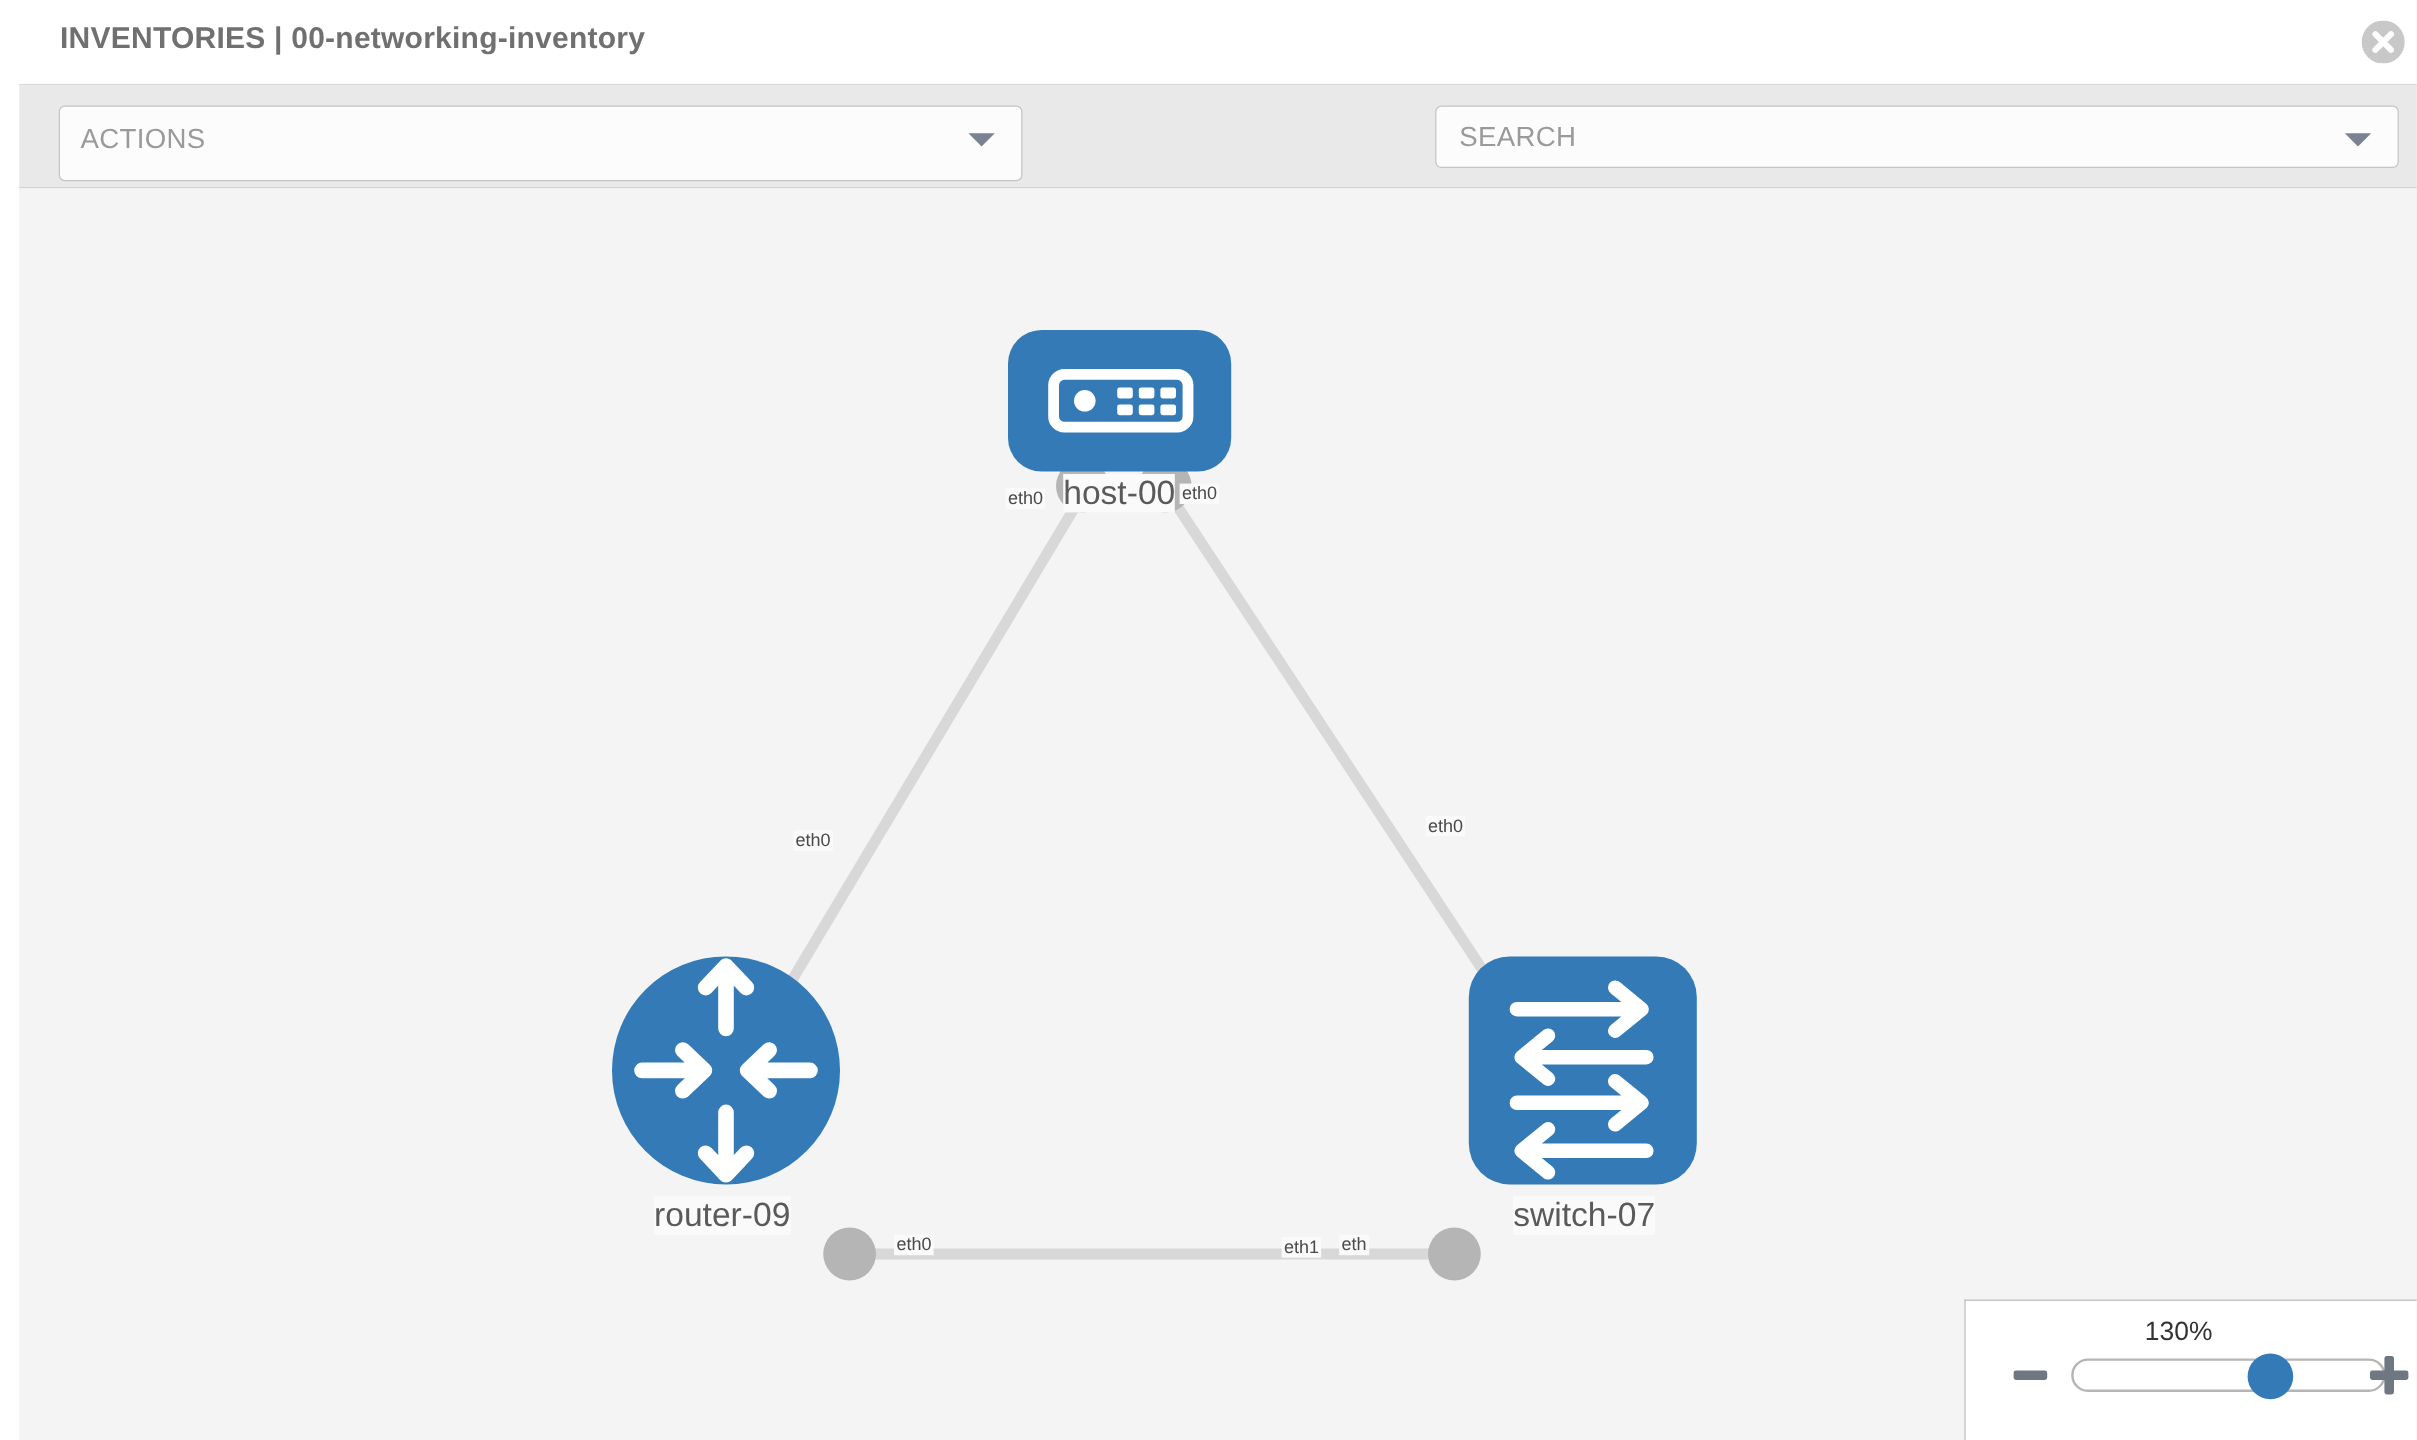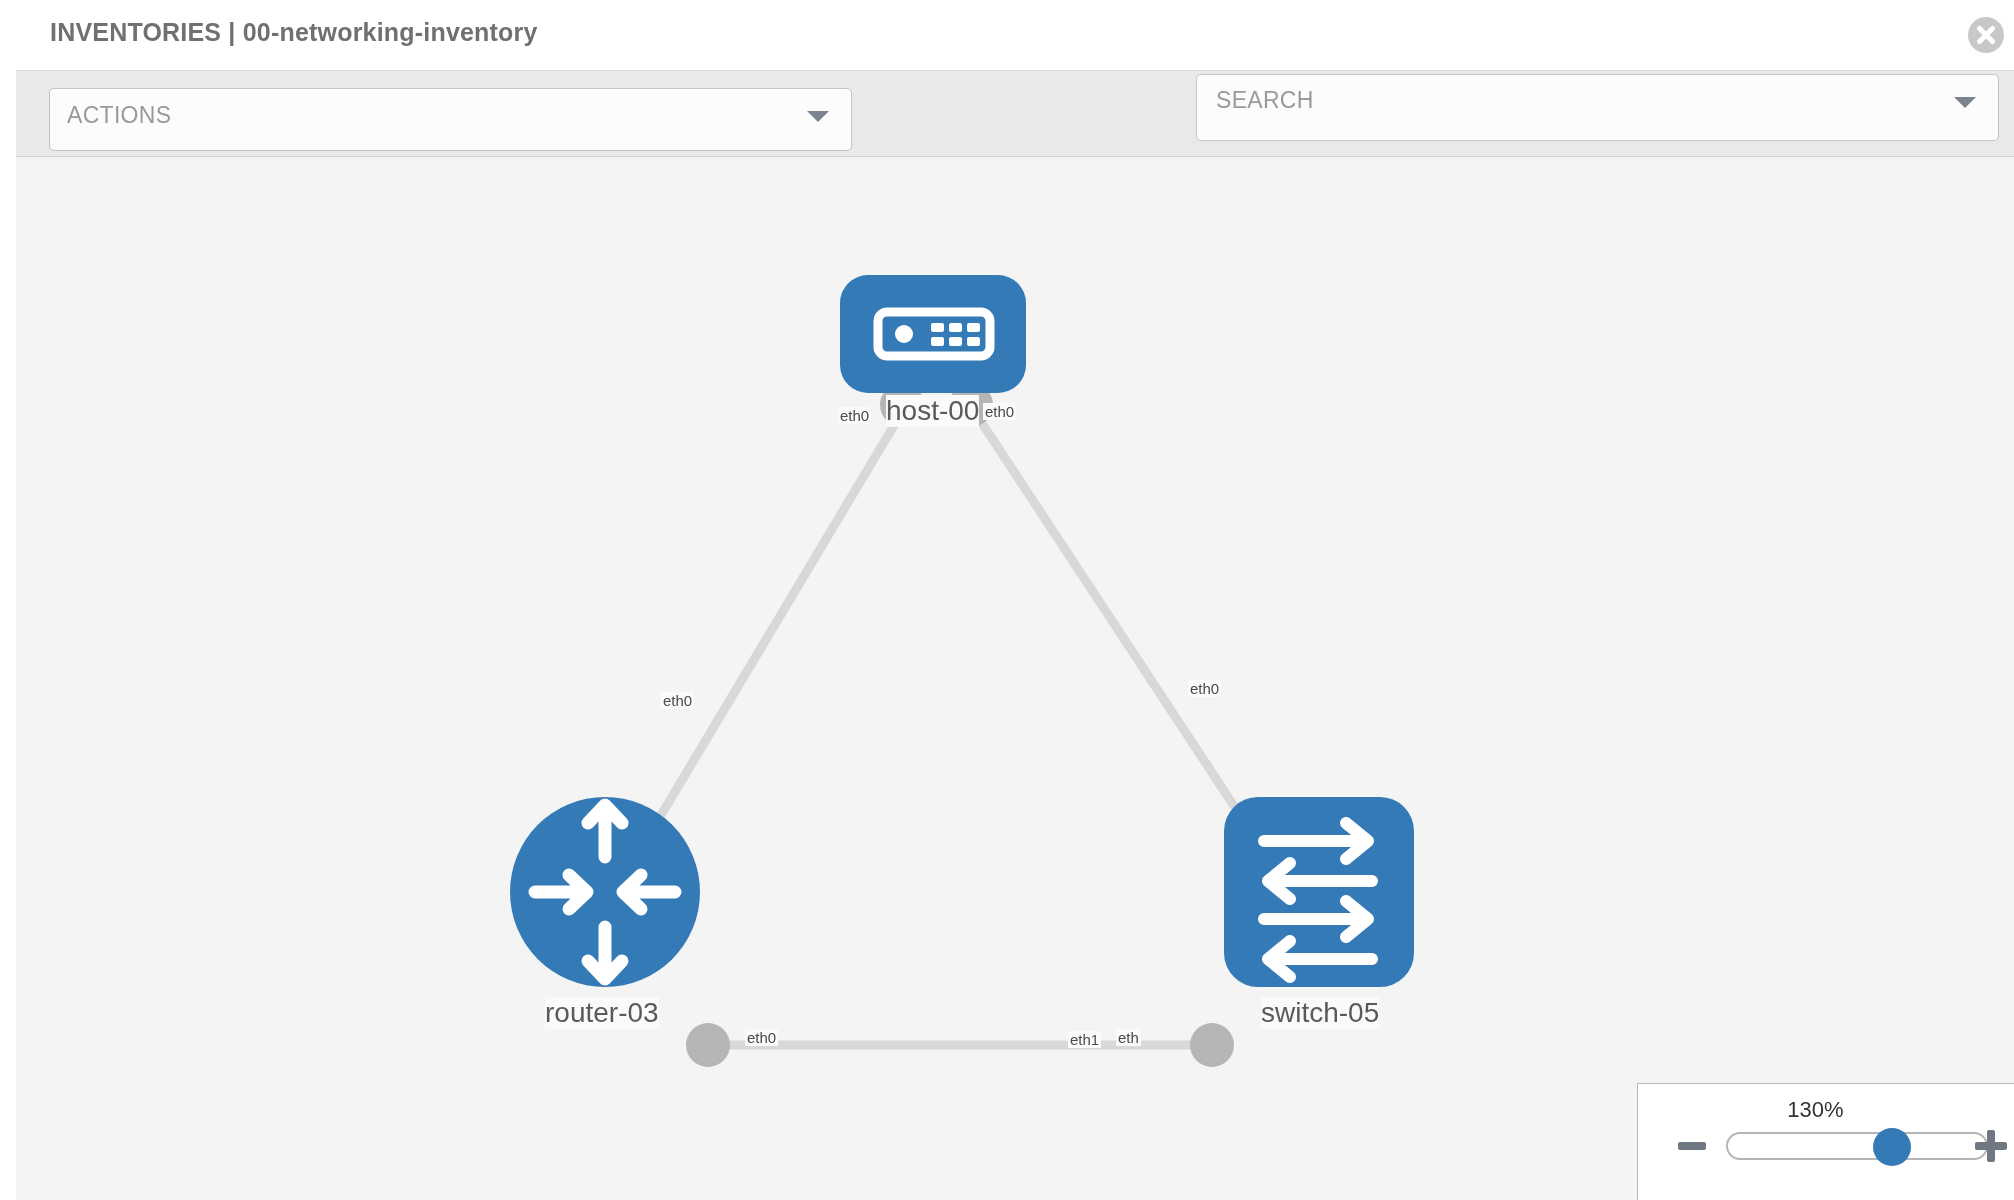--- a/index.html
+++ b/index.html
@@ -67,22 +67,22 @@
   .tool-icon {
     position: absolute; top: 90px;
     width: 46px; height: 46px;
     cursor: pointer;
   }
   .tool-icon svg { display: block; }
   #wrench-icon { left: 1040px; }
   #key-icon   { left: 1105px; }
 
   .search-box {
-    position: absolute; left: 1180px; top: 3px;
-    width: 803px; height: 67px;
+    position: absolute; left: 1180px; top: 17px;
+    width: 803px; height: 52px;
     background: #fcfcfc;
     border: 1px solid #c4c4c4;
     border-radius: 5px;
   }
   .search-input {
     position: absolute; left: 17px; top: 0;
     width: 700px; height: 51px;
     border: 0; background: transparent; outline: none;
     font-family: "Liberation Sans", sans-serif;
     font-size: 23px; color: #6f6f6f;
@@ -255,22 +255,22 @@
         <g stroke="#ffffff" stroke-width="12" stroke-linecap="round" stroke-linejoin="round" fill="none">
           <path d="M1248 684 L1350 684 M1330 666 L1352 684 L1330 702"></path>
           <path d="M1356 724 L1254 724 M1274 706 L1252 724 L1274 742"></path>
           <path d="M1248 762 L1350 762 M1330 744 L1352 762 L1330 780"></path>
           <path d="M1356 802 L1254 802 M1274 784 L1252 802 L1274 820"></path>
         </g>
       </g>
     </svg>
 
     <div class="node-label" style="left:870px; top:238px;">host-00</div>
-    <div class="node-label" style="left:529px; top:840px;">router-03</div>
-    <div class="node-label" style="left:1245px; top:840px;">switch-05</div>
+    <div class="node-label" style="left:529px; top:840px;">router-09</div>
+    <div class="node-label" style="left:1245px; top:840px;">switch-07</div>
 
     <div class="port-label" style="left:822px; top:250px;">eth0</div>
     <div class="port-label" style="left:967px; top:246px;">eth0</div>
     <div class="port-label" style="left:645px; top:535px;">eth0</div>
     <div class="port-label" style="left:1172px; top:523px;">eth0</div>
     <div class="port-label" style="left:729px; top:872px;">eth0</div>
     <div class="port-label" style="left:1100px; top:872px;">eth</div>
     <div class="port-label" style="left:1052px; top:874px;">eth1</div>
   </div>
 

